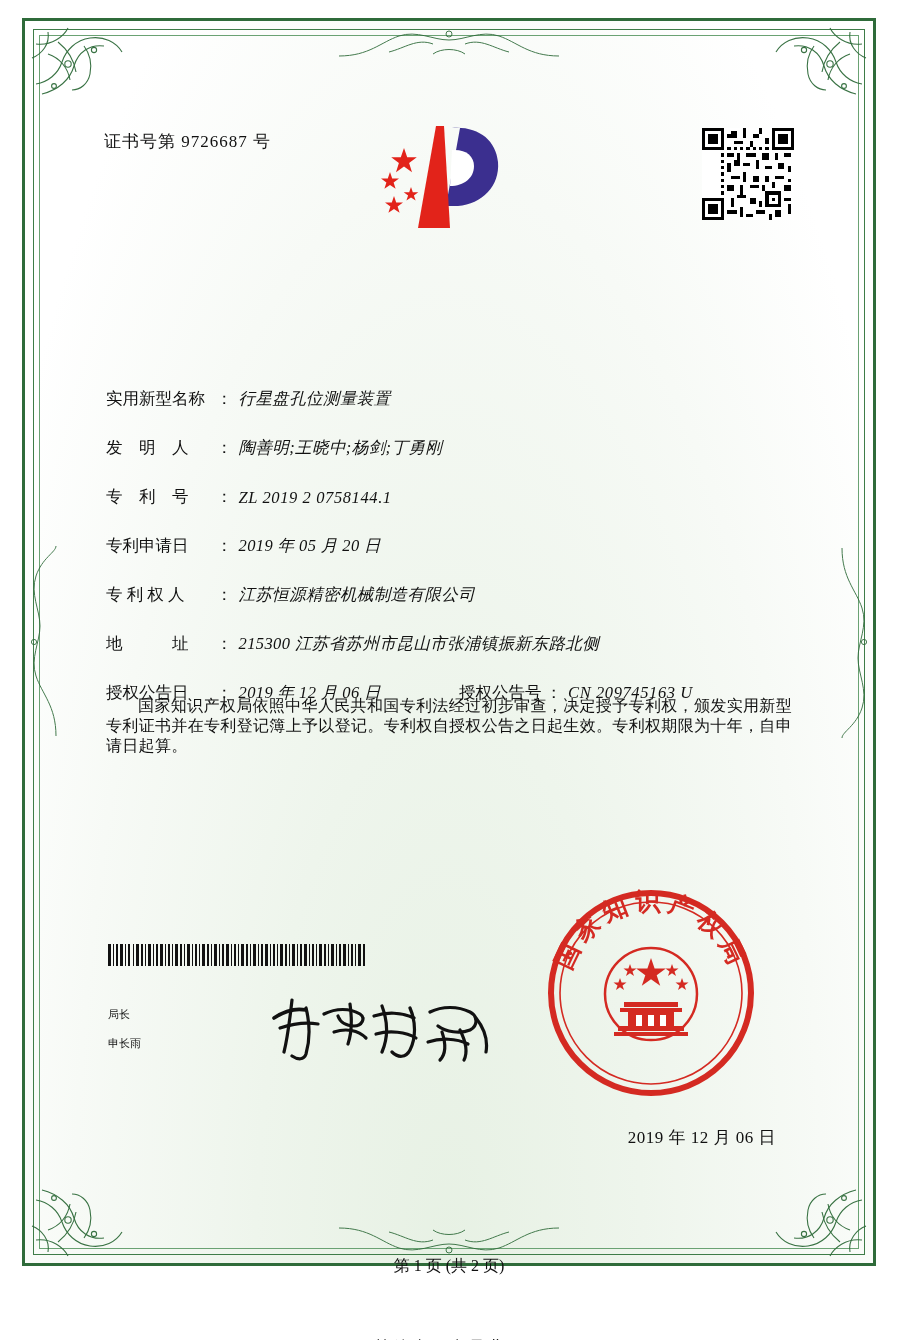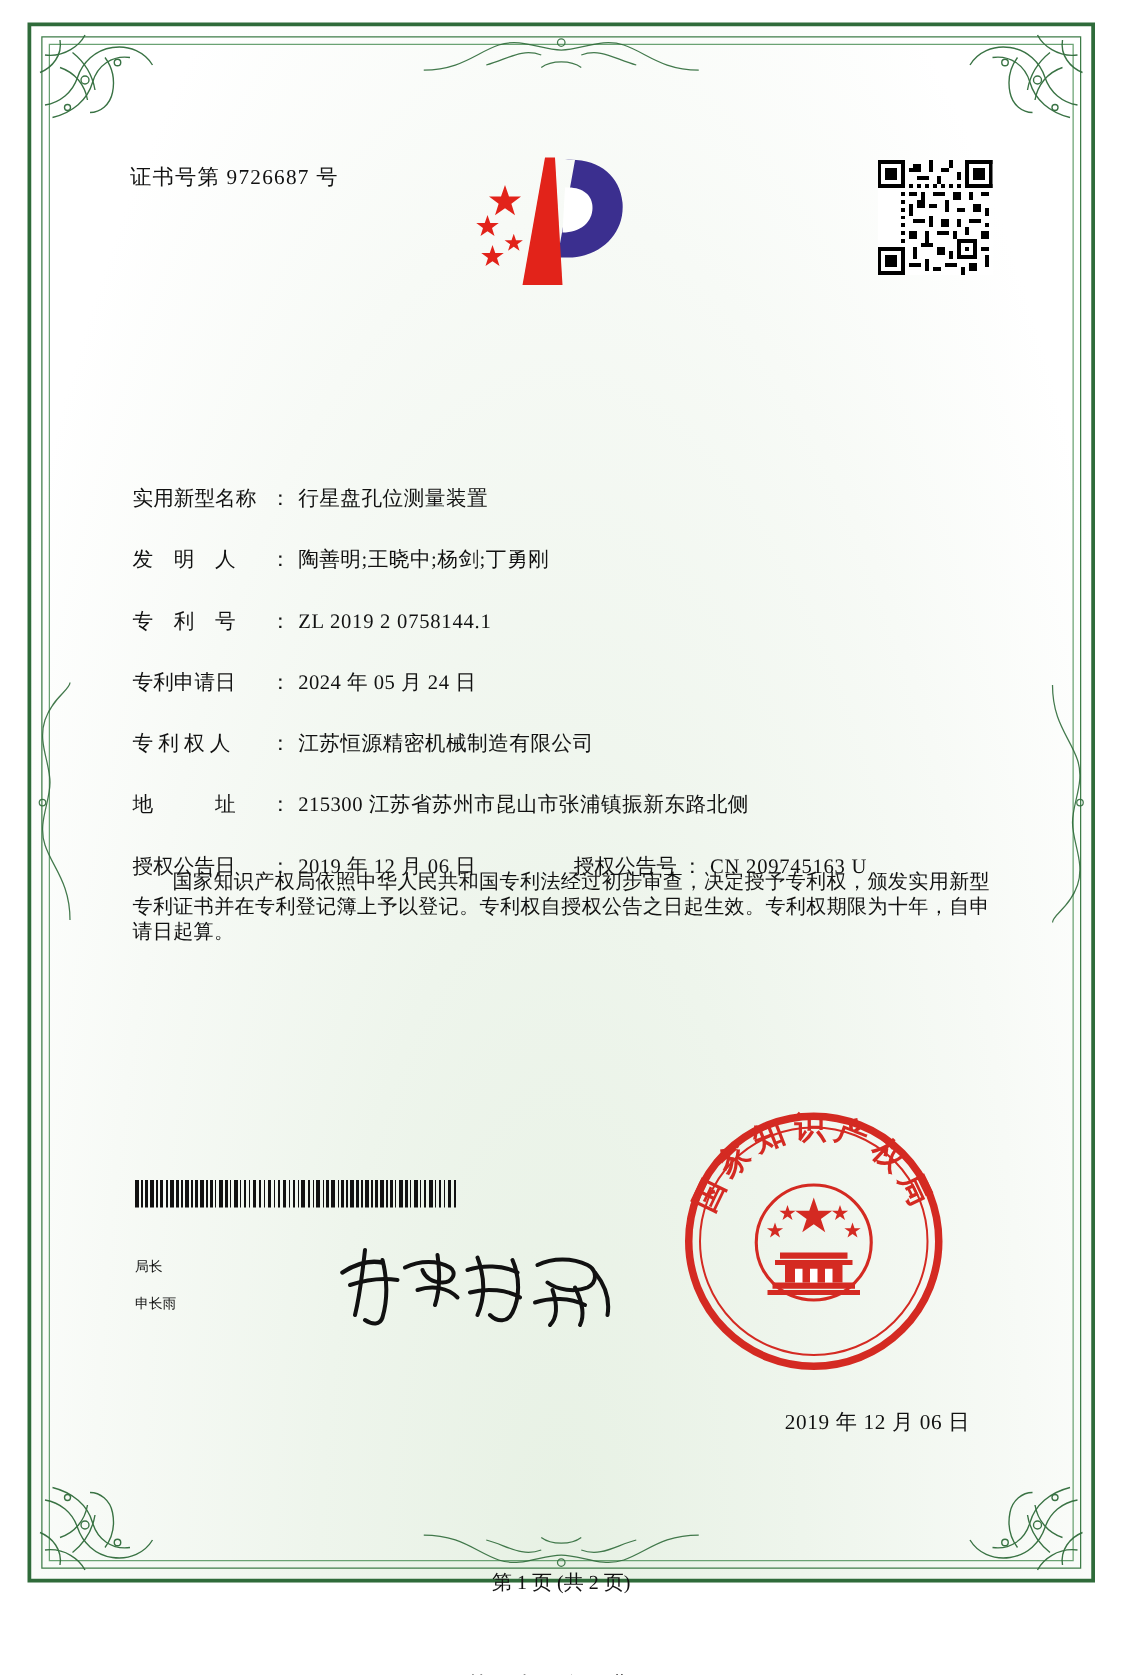--- a/index.html
+++ b/index.html
@@ -126,31 +126,31 @@
   .fields {
     position: absolute;
     left: 44px;
     right: 44px;
     top: 330px;
     font-size: 16.5px;
     color: #111;
   }
   .field-row {
     display: flex;
-    align-items: center;
+    align-items: flex-end;
     margin-bottom: 27px;
     white-space: nowrap;
   }
   .f-label {
     width: 110px;
     display: inline-block;
     letter-spacing: 0px;
   }
   .f-colon { margin-right: 6px; }
-  .f-value { letter-spacing: .4px; }
+  .f-value { letter-spacing: .4px; font-style: italic; }
   .f-value.ascii { font-family: "Liberation Serif", serif; letter-spacing: .6px; }
 
   .row-inline {
     display: flex;
     align-items: baseline;
   }
   .row-inline .second {
     margin-left: 78px;
     display: flex;
     align-items: baseline;
@@ -464,21 +464,21 @@
           <span class="f-value">陶善明;王晓中;杨剑;丁勇刚</span>
         </div>
         <div class="field-row">
           <span class="f-label">专　利　号</span>
           <span class="f-colon">：</span>
           <span class="f-value ascii">ZL 2019 2 0758144.1</span>
         </div>
         <div class="field-row">
           <span class="f-label">专利申请日</span>
           <span class="f-colon">：</span>
-          <span class="f-value">2024 年 05 月 24 日</span>
+          <span class="f-value">2019 年 05 月 20 日</span>
         </div>
         <div class="field-row">
           <span class="f-label">专 利 权 人</span>
           <span class="f-colon">：</span>
           <span class="f-value">江苏恒源精密机械制造有限公司</span>
         </div>
         <div class="field-row">
           <span class="f-label">地　　　址</span>
           <span class="f-colon">：</span>
           <span class="f-value">215300 江苏省苏州市昆山市张浦镇振新东路北侧</span>

